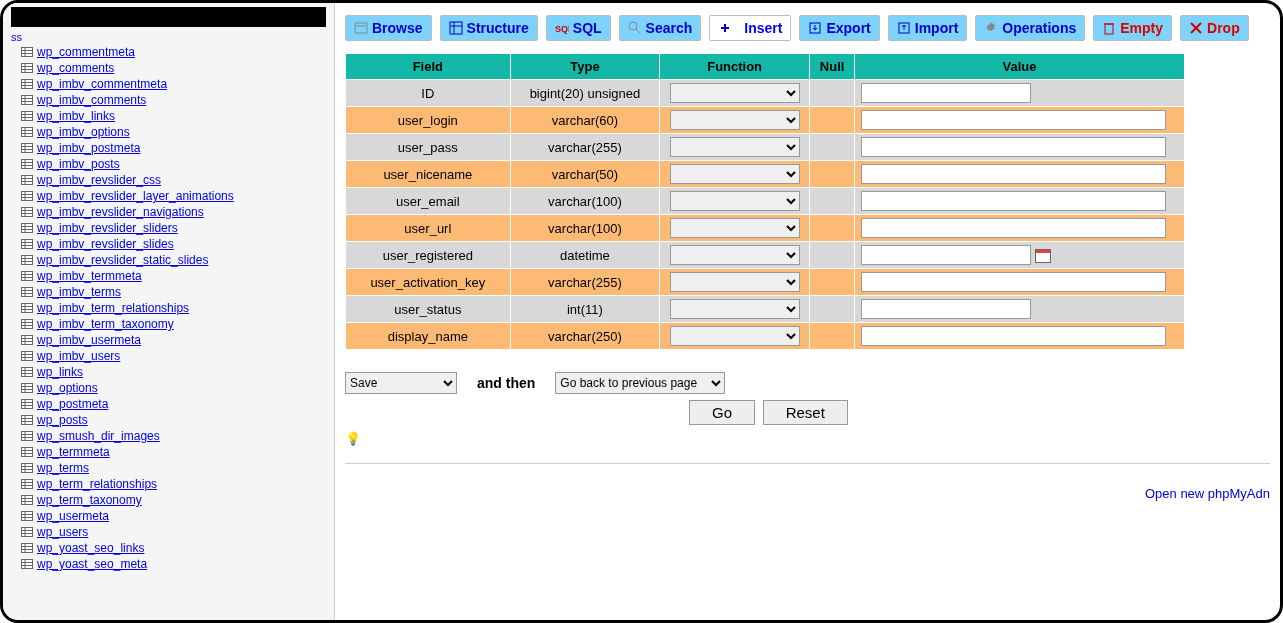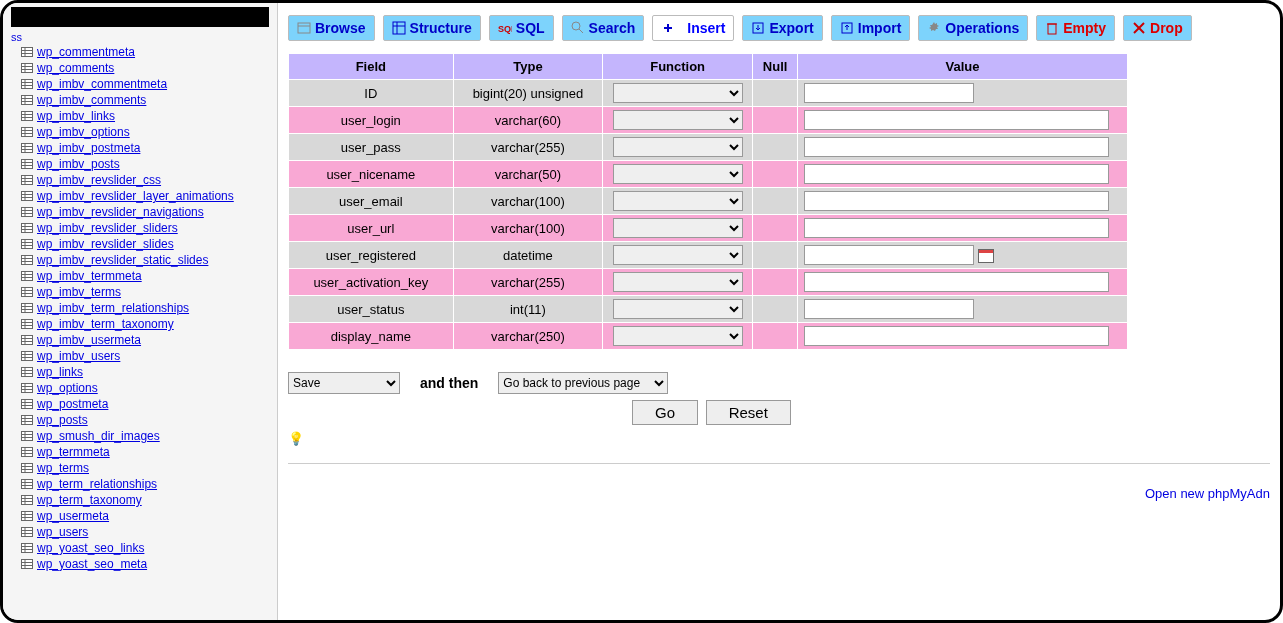--- a/index.html
+++ b/index.html
@@ -1,34 +1,34 @@
 <!DOCTYPE html>
 <html><head>
 <meta charset="utf-8">
 <style>
 * { box-sizing: border-box; margin: 0; padding: 0; }
 body { font-family: Arial, sans-serif; font-size: 13px; background: #fff; }
 .container { display: flex; width: 1283px; height: 623px; border: 3px solid #000; border-radius: 18px; overflow: hidden; }
-.sidebar { width: 275px; background: #f5f5f5; border-right: 1px solid #ccc; overflow-y: auto; padding: 4px 8px; }
+.sidebar { width: 332px; background: #f5f5f5; border-right: 1px solid #ccc; overflow-y: auto; padding: 4px 8px; }
 .db-header { background: #000; color: #000; height: 20px; margin-bottom: 2px; }
 .db-prefix { font-size: 11px; color: #0000e0; }
 .table-item { display: flex; align-items: center; gap: 4px; padding: 0 0 0 10px; cursor: pointer; line-height: 16px; }
 .table-item span.label { color: #0000e0; text-decoration: underline; font-size: 12px; }
 .table-icon { width: 12px; height: 12px; display: inline-block; }
 .table-icon svg { width: 12px; height: 12px; }
 .main { flex: 1; padding: 12px 10px; overflow: auto; }
 .tabs { display: flex; gap: 8px; flex-wrap: wrap; margin-bottom: 12px; }
 .tab { border: 1px solid #bbb; background: #7dd3fc; padding: 4px 8px; display: flex; align-items: center; gap: 4px; cursor: pointer; font-size: 14px; color: #0000c8; font-weight: bold; border-radius: 2px; }
 .tab.active { color: #0000ff; background: #fff; gap: 12px; }
 .tab-icon { width: 14px; height: 14px; }
 .tab-empty { color: #d00; }
 .tab-drop { color: #d00; }
 .form-table { border-collapse: collapse; width: 840px; }
-.form-table th { background: #c4b5fd; border: 1px solid #fff; padding: 5px 8px; font-weight: bold; text-align: center; font-size: 13px; }
-.form-table td { background: #f9a8d4; border: 1px solid #fff; padding: 3px 6px; text-align: center; font-size: 13px; }
+.form-table th { background: #14b8a6; border: 1px solid #fff; padding: 5px 8px; font-weight: bold; text-align: center; font-size: 13px; }
+.form-table td { background: #fdba74; border: 1px solid #fff; padding: 3px 6px; text-align: center; font-size: 13px; }
 .form-table tr.alt td { background: #d8d8d8; }
 .form-table td.field-col { width: 165px; }
 .form-table td.type-col { width: 150px; }
 .form-table td.func-col { width: 150px; }
 .form-table td.null-col { width: 45px; }
 .form-table td.value-col { width: 330px; text-align: left; }
 .form-table select { width: 130px; border: 1px solid #999; font-size: 12px; height: 20px; }
 .form-table input[type=text] { border: 1px solid #999; font-size: 12px; height: 20px; padding: 0 3px; }
 .value-input-short { width: 170px; }
 .value-input-long { width: 305px; }

